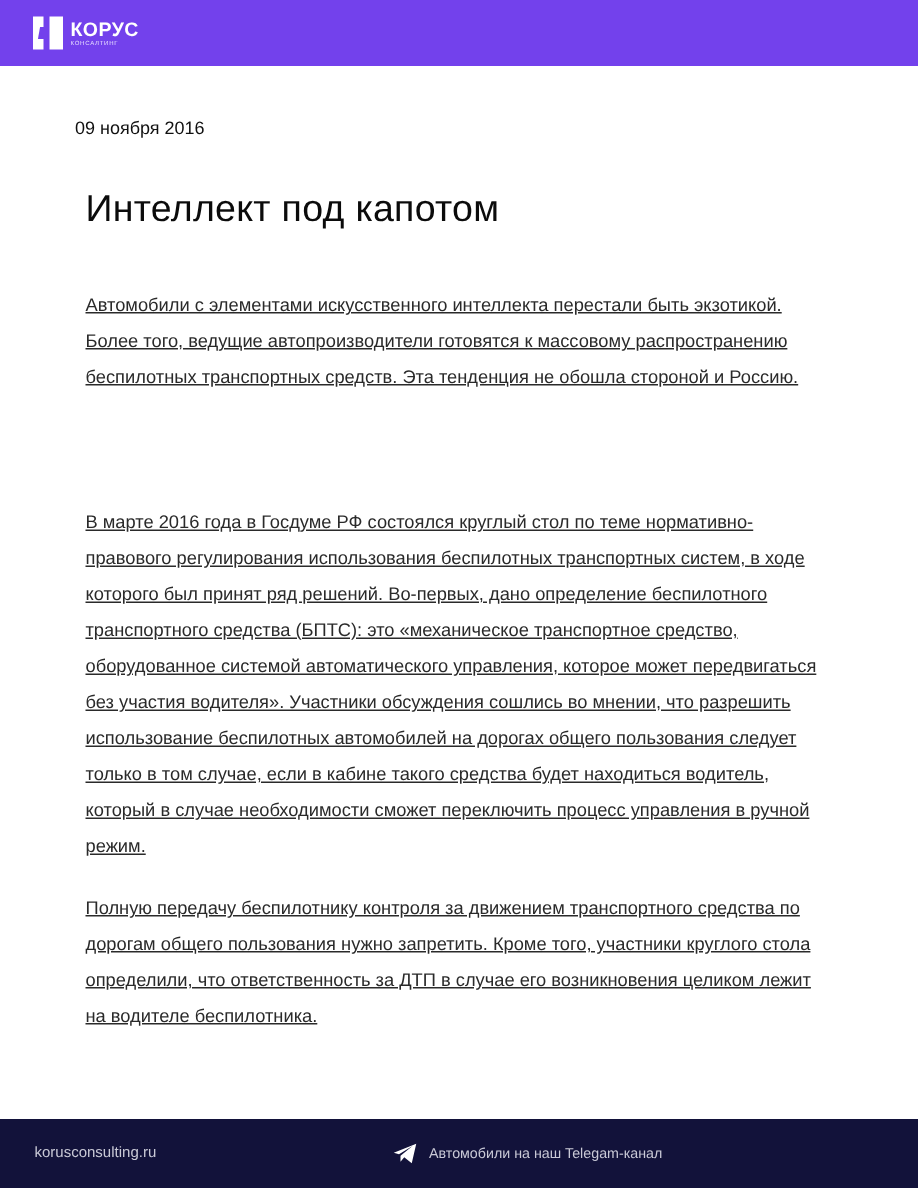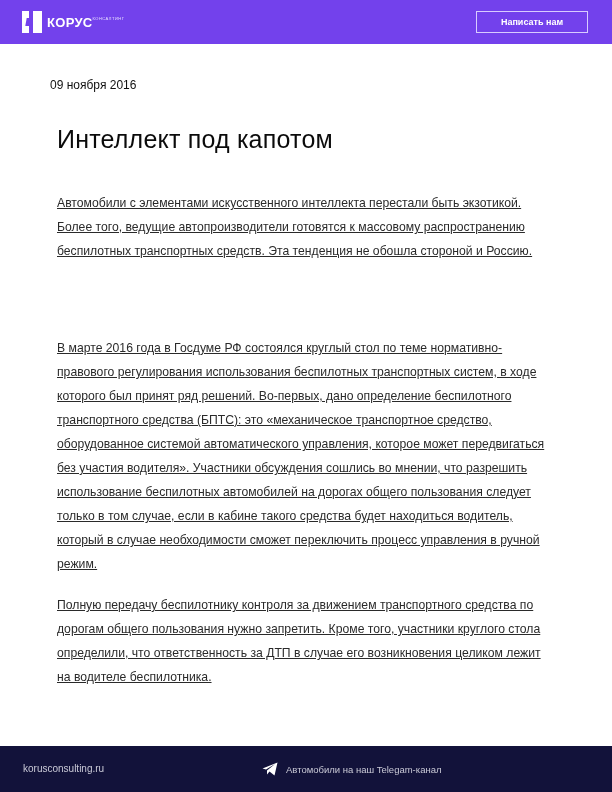--- a/index.html
+++ b/index.html
@@ -3,21 +3,21 @@
 <meta charset="utf-8">
 <style>
   html, body { margin:0; padding:0; }
   body { width:612px; height:792px; position:relative; background:#ffffff; font-family:"Liberation Sans", sans-serif; overflow:hidden; }
   .header { position:absolute; left:0; top:0; width:612px; height:44px; background:#7341ec; }
   .logo { position:absolute; left:22px; top:11px; display:flex; align-items:center; }
   .logo-mark { width:20px; height:22px; position:relative; }
   .logo-mark .l { position:absolute; left:0; top:0; width:7px; height:22px; background:#fff; }
   .logo-mark .r { position:absolute; right:0; top:0; width:9px; height:22px; background:#fff; }
   .logo-mark .notch { position:absolute; left:4px; top:7px; width:6px; height:8px; background:#7341ec; transform:skewX(-10deg); }
-  .logo-text { margin-left:5px; display:flex; flex-direction:row; }
+  .logo-text { margin-left:5px; display:flex; flex-direction:column; }
   .logo-name { color:#fff; font-weight:bold; font-size:13px; letter-spacing:0.3px; line-height:13px; }
   .logo-sub { color:#e9e1ff; font-size:4px; line-height:6px; letter-spacing:0.5px; }
   .btn-write { position:absolute; left:476px; top:11px; width:112px; height:22px; border:1px solid #d8ccff; box-sizing:border-box; color:#fff; font-size:9px; font-weight:bold; display:flex; align-items:center; justify-content:center; }
   .date { position:absolute; left:50px; top:78px; font-size:12px; color:#111; }
   .title { position:absolute; left:57px; top:125px; font-size:25px; font-weight:normal; color:#0b0b0b; letter-spacing:0.2px; }
   .para { position:absolute; left:57px; width:500px; font-size:12.2px; line-height:24px; color:#2a2a2a; margin:0;text-decoration:underline; }
   .p1 { top:191px; }
   .p2 { top:336px; }
   .p3 { top:593px; }
   .footer { position:absolute; left:0; top:746px; width:612px; height:46px; background:#12123a; }
@@ -34,21 +34,20 @@
     <div class="logo-mark">
       <div class="l"></div>
         <div class="r"></div>
         <div class="notch"></div>
     </div>
     <div class="logo-text">
       <span class="logo-name">КОРУС</span>
       <span class="logo-sub">КОНСАЛТИНГ</span>
     </div>
   </div>
-  <div class="btn-write">Написать нам</div>
 </div>
 
 <div class="date">09 ноября 2016</div>
 <div class="title">Интеллект под капотом</div>
 
 <p class="para p1">Автомобили с элементами искусственного интеллекта перестали быть экзотикой. Более того, ведущие автопроизводители готовятся к массовому распространению беспилотных транспортных средств. Эта тенденция не обошла стороной и Россию.</p>
 <p class="para p2">В марте 2016 года в Госдуме РФ состоялся круглый стол по теме нормативно-правового регулирования использования беспилотных транспортных систем, в ходе которого был принят ряд решений. Во-первых, дано определение беспилотного транспортного средства (БПТС): это «механическое транспортное средство, оборудованное системой автоматического управления, которое может передвигаться без участия водителя». Участники обсуждения сошлись во мнении, что разрешить использование беспилотных автомобилей на дорогах общего пользования следует только в том случае, если в кабине такого средства будет находиться водитель, который в случае необходимости сможет переключить процесс управления в ручной режим.</p>
 <p class="para p3">Полную передачу беспилотнику контроля за движением транспортного средства по дорогам общего пользования нужно запретить. Кроме того, участники круглого стола определили, что ответственность за ДТП в случае его возникновения целиком лежит на водителе беспилотника.</p>
 
 <div class="footer">

